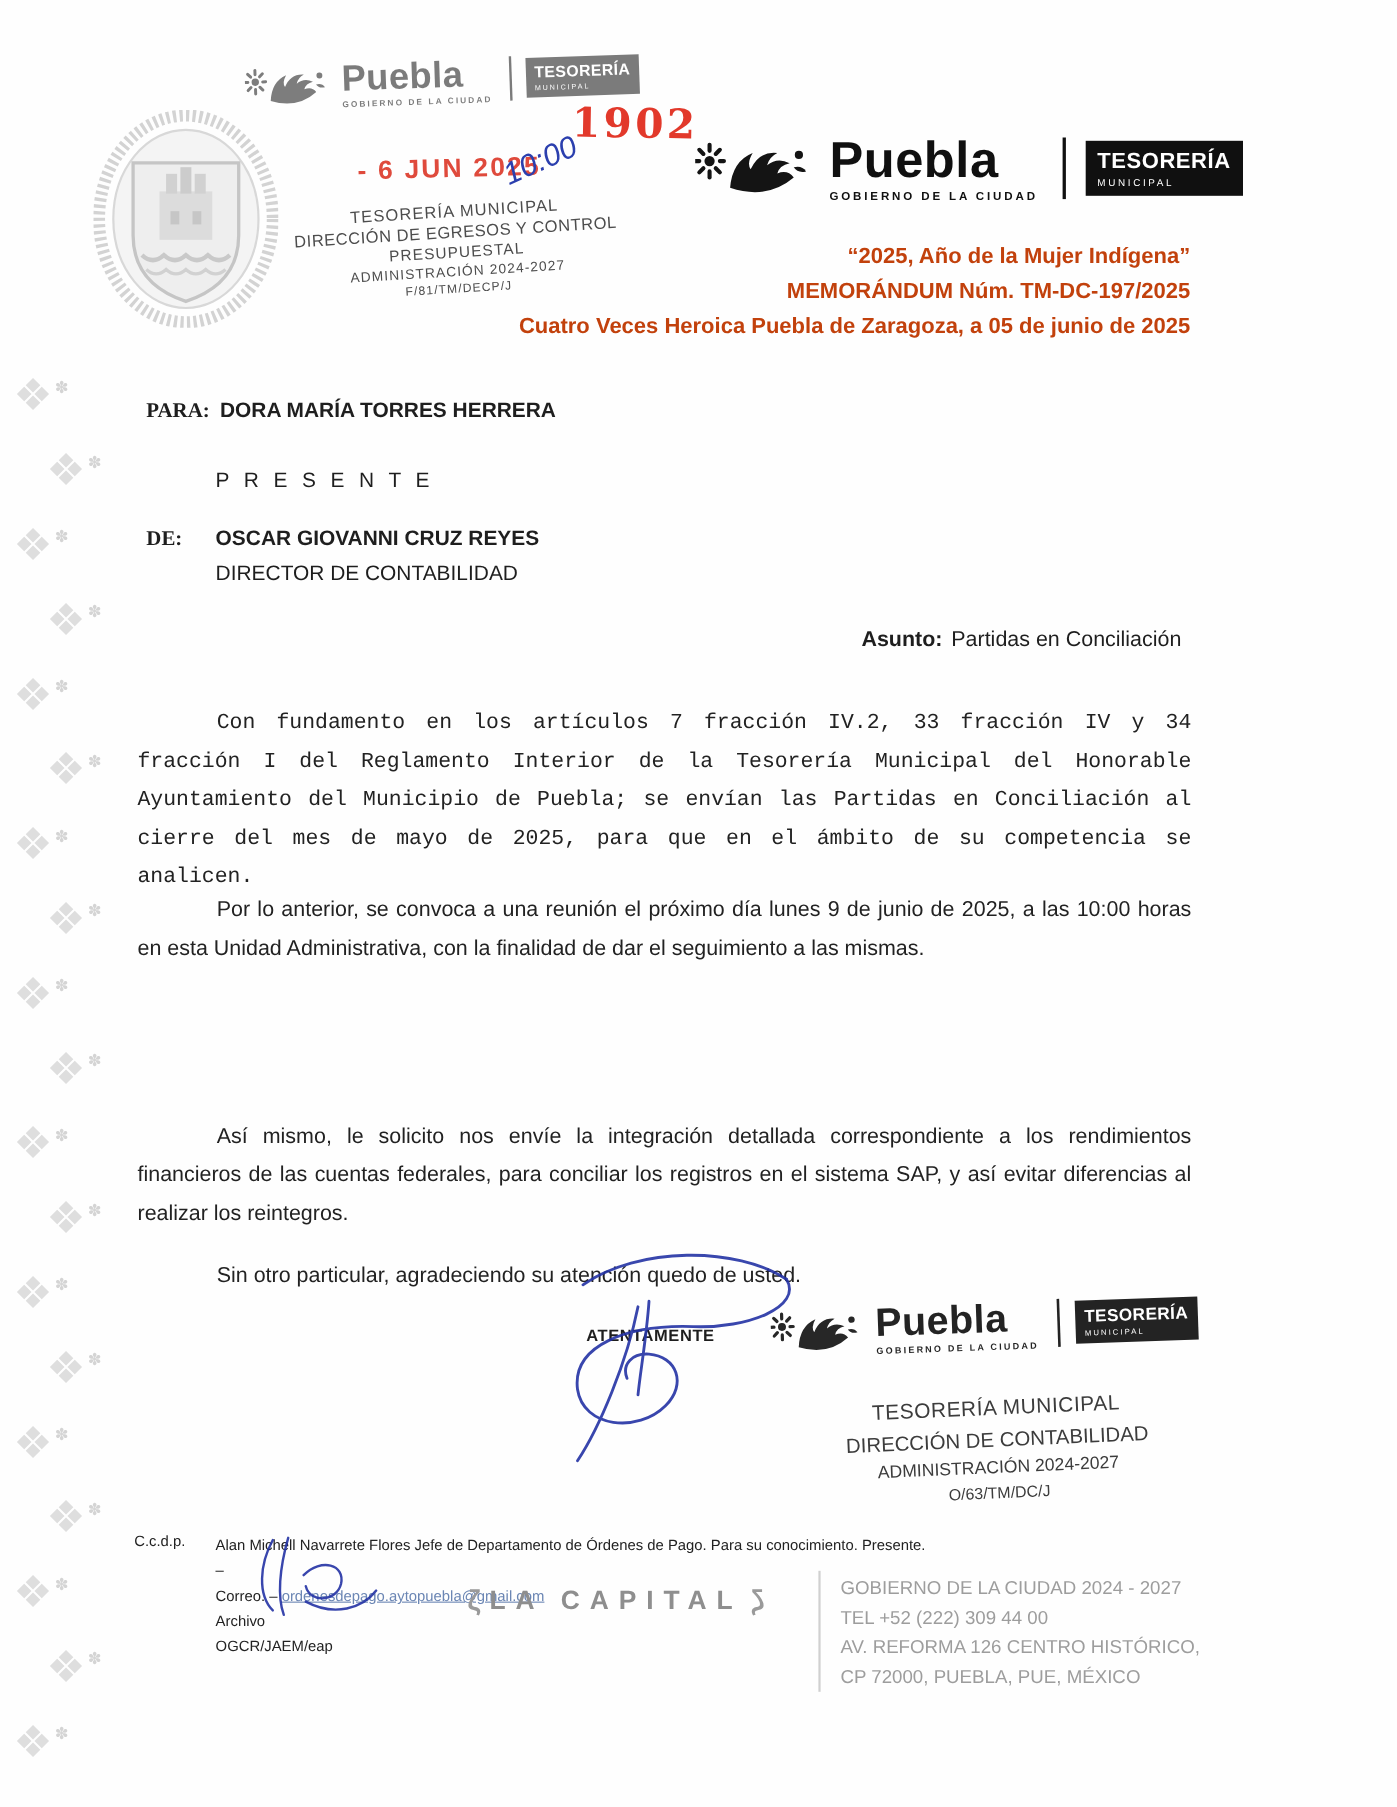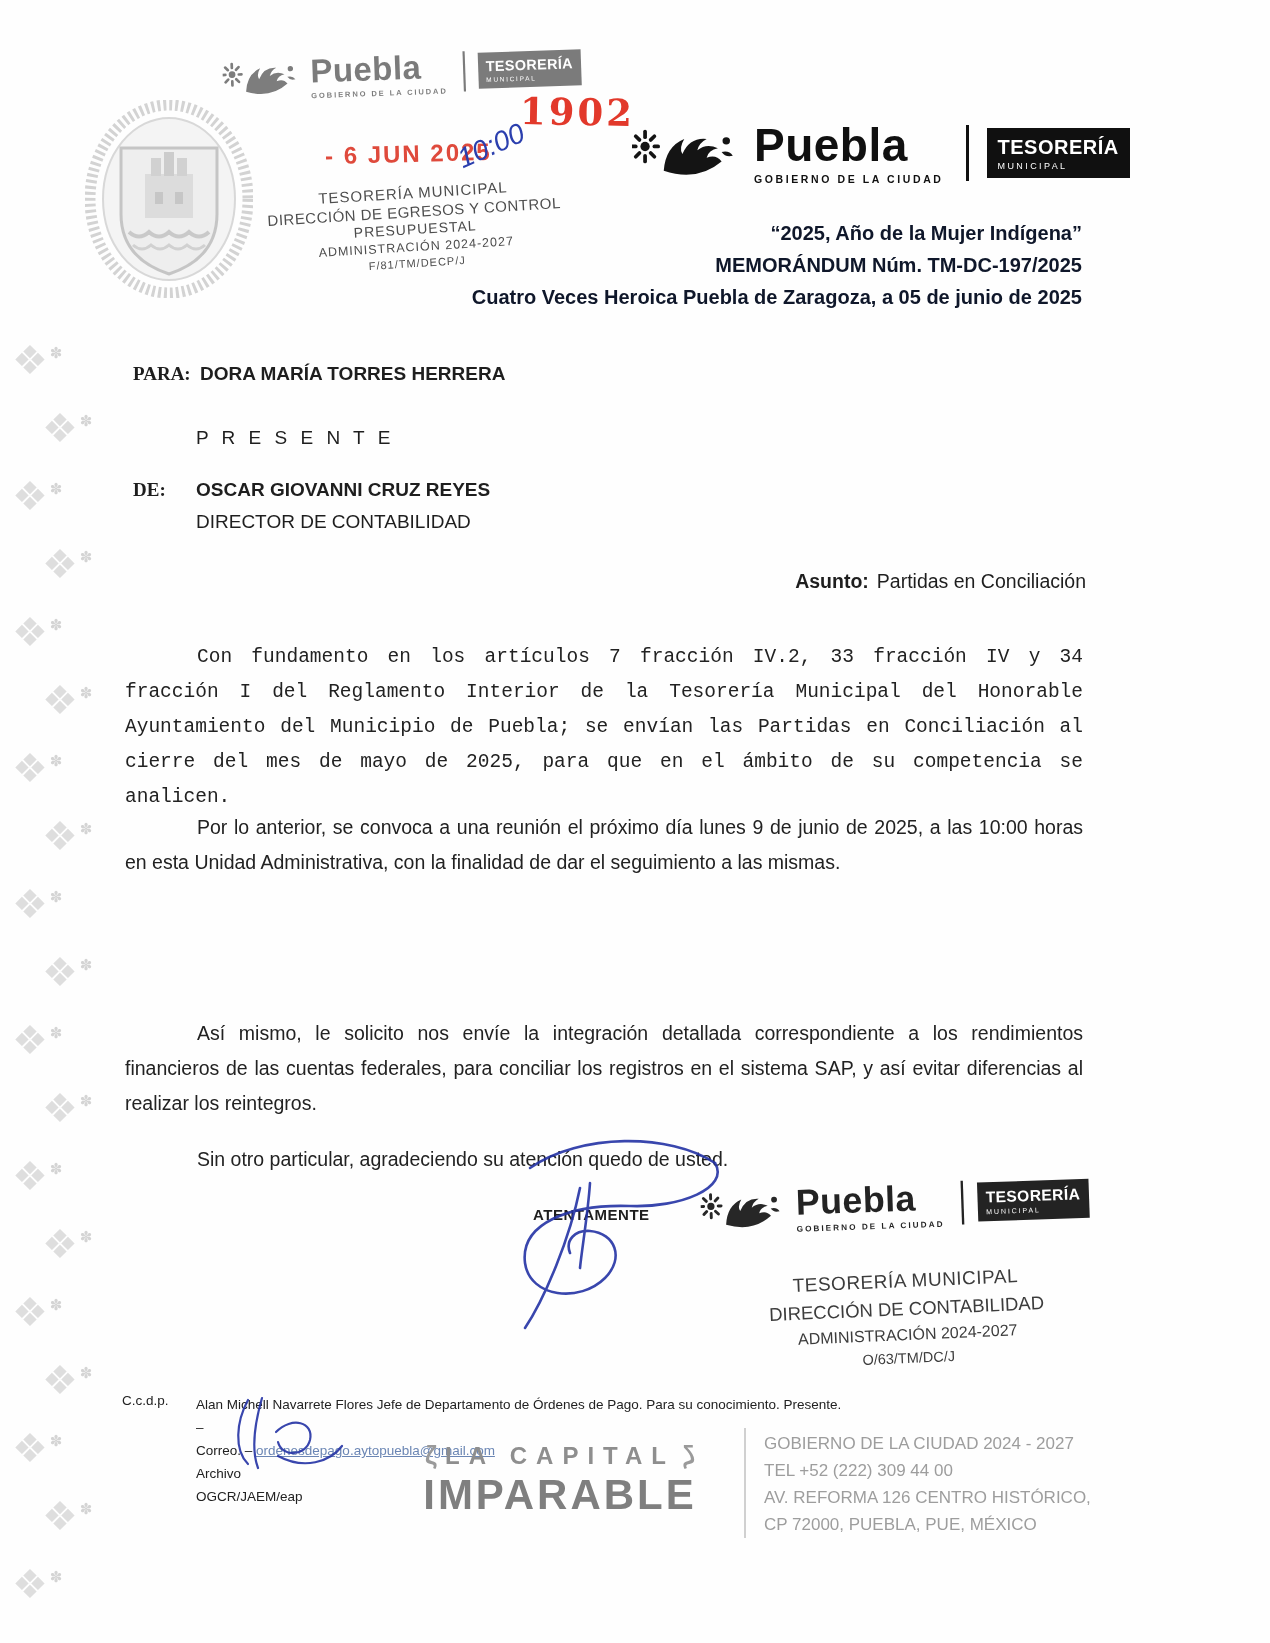--- a/index.html
+++ b/index.html
@@ -43,31 +43,31 @@
   .stamp-text{position:absolute;left:265px;top:184px;width:300px;text-align:center;
               transform:rotate(-3.5deg);color:#4d4d4d;}
   .stamp-text .s1{font-size:15px;letter-spacing:1px;margin-bottom:2px;}
   .stamp-text .s2{font-size:15px;letter-spacing:.5px;margin-bottom:1px;}
   .stamp-text .s3{font-size:14px;letter-spacing:1px;margin-bottom:3px;}
   .stamp-text .s4{font-size:12.5px;letter-spacing:1px;margin-bottom:3px;}
   .stamp-text .s5{font-size:11px;letter-spacing:1px;}
 
   
   .head-text{position:absolute;right:188px;top:222px;text-align:right;font-weight:bold;
-             font-size:20px;color:#0f172a;}
+             font-size:20px;color:#c2410c;}
   .head-text div{margin-bottom:9px;}
 
   
   .block-label{position:absolute;font-weight:bold;font-size:19px;font-family:Liberation Serif, serif;}
   .block-text{position:absolute;font-size:19px;}
   .bold{font-weight:bold;}
   .presente{letter-spacing:4px;}
 
   
-  .subject{position:absolute;right:184px;top:570px;font-size:19.5px;}
+  .subject{position:absolute;right:196px;top:570px;font-size:19.5px;}
   .subject .lbl{font-weight:bold;margin-right:8px;}
 
   
   .para{position:absolute;left:125px;width:958px;font-size:19.5px;line-height:35px;
         text-align:justify;text-indent:72px;color:#222;}
   .p1{top:640px;font-family:Liberation Mono, monospace;} .p2{top:810px;} .p3{top:896px;} .p4{top:1016px;} .p5{top:1142px;text-align:left;}
 
   .atentamente{position:absolute;left:533px;top:1206px;font-size:15px;font-weight:bold;letter-spacing:.5px;}
 
   
@@ -306,21 +306,20 @@
       <path d="M60,64 C86,78 112,70 124,54"></path>
     </g>
   </svg>
 
   <div class="capital">
     <div class="cap-line1">
       <span class="cap-swirl">ζ</span>
       <span>LA CAPITAL</span>
       <span class="cap-swirl flip">ζ</span>
     </div>
-    <div class="cap-line2">IMPARABLE</div>
   </div>
 
   <div class="footer-divider"></div>
   <div class="address">
     <div>GOBIERNO DE LA CIUDAD 2024 - 2027</div>
     <div>TEL +52 (222) 309 44 00</div>
     <div>AV. REFORMA 126 CENTRO HISTÓRICO,</div>
     <div>CP 72000, PUEBLA, PUE, MÉXICO</div>
   </div>
 

